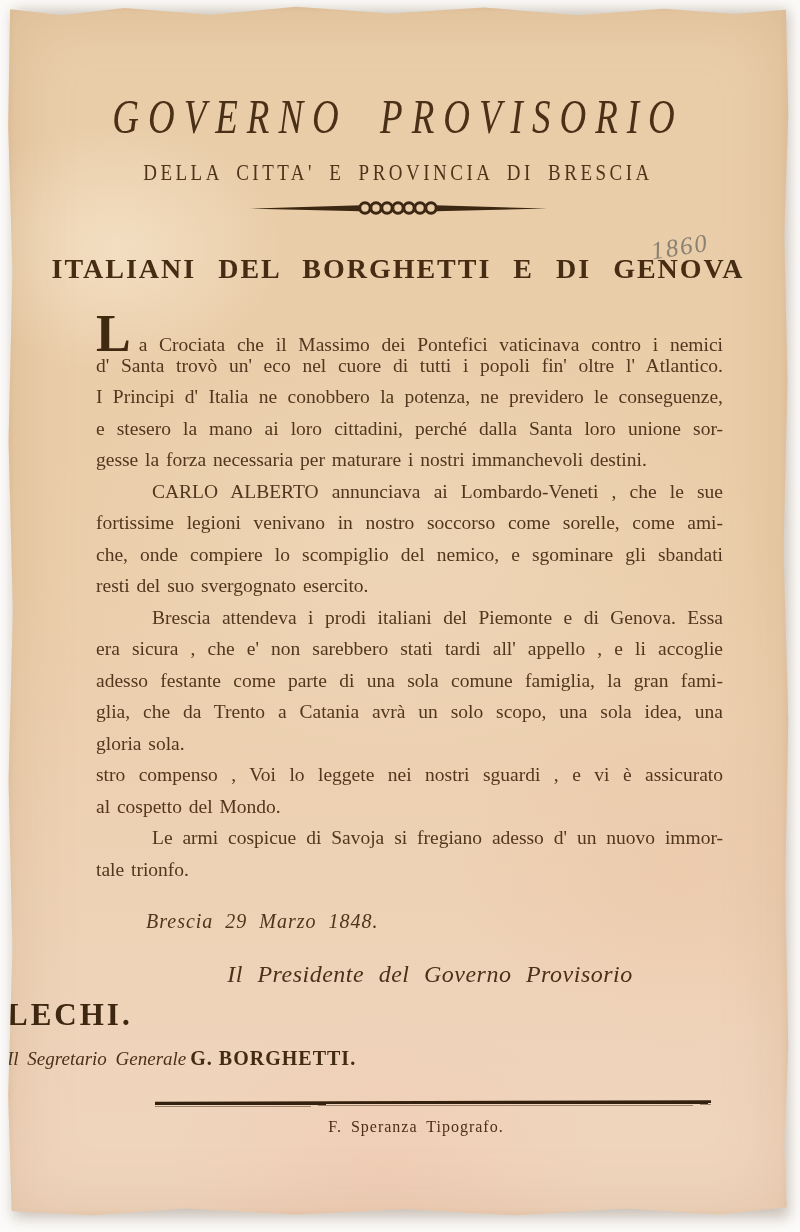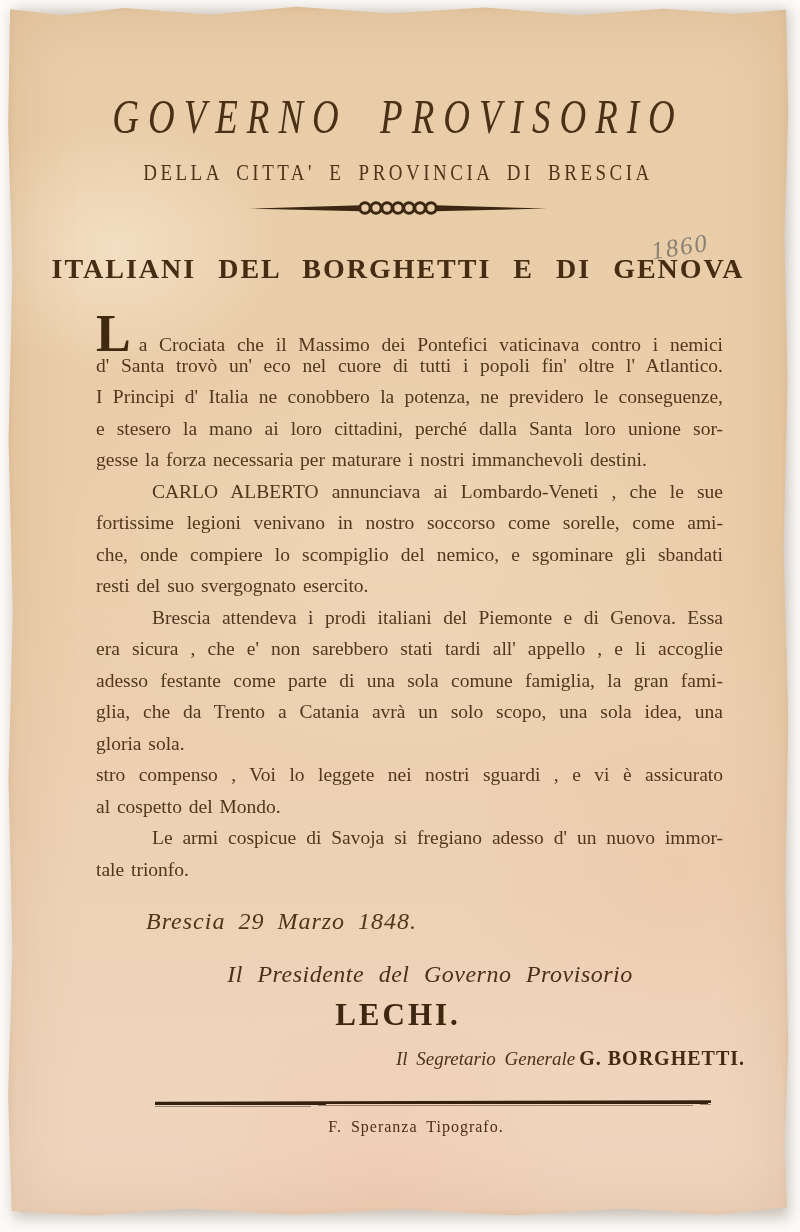--- a/index.html
+++ b/index.html
@@ -61,33 +61,33 @@
   .bline{height:31.5px;text-align:justify;text-align-last:justify;overflow:visible;}
   .bline.last{text-align:left;text-align-last:left;}
   .bline.indent{padding-left:56px;}
   .bline.first{display:flex;align-items:baseline;}
   .dropcap{
     font-size:52px;line-height:31.5px;font-weight:bold;color:#3f2910;
     margin-right:8px;flex:0 0 auto;
   }
   .firstrest{flex:1 1 auto;text-align:justify;text-align-last:justify;}
   .dateline{
-    margin:22px 0 0 139px;font-style:italic;font-size:24px;line-height:28px;
+    margin:22px 0 0 139px;font-style:italic;font-size:20px;line-height:28px;
     color:#50351b;letter-spacing:1px;word-spacing:6px;
   }
   .president-title{
     margin-top:24px;text-align:center;font-style:italic;font-size:24px;line-height:30px;
     color:#4c3118;word-spacing:8px;letter-spacing:.5px;transform:translateX(32px);
   }
   .president-name{
-    margin-top:8px;text-align:center;font-weight:bold;font-size:31px;line-height:36px;
+    margin-top:8px;text-align:left;font-weight:bold;font-size:31px;line-height:36px;
     letter-spacing:3px;color:#3d2710;
   }
   .secretary-line{
-    margin-top:12px;padding-right:44px;text-align:right;line-height:26px;color:#4c3118;
+    margin-top:12px;padding-right:44px;text-align:left;line-height:26px;color:#4c3118;
   }
   .secretary-title{font-style:italic;font-size:19px;word-spacing:4px;}
   .secretary-name{font-size:20px;font-weight:bold;letter-spacing:1px;color:#432b12;}
   .bottom-rule{
     margin:28px 0 0 148px;width:556px;height:7px;
     background:linear-gradient(180deg,#34200e 0 46%,transparent 46% 60%,rgba(52,32,14,.45) 60% 74%,transparent 74%);
     transform:rotate(-.15deg);
   }
   .printer{
     margin-top:8px;text-align:center;font-size:16px;line-height:22px;

